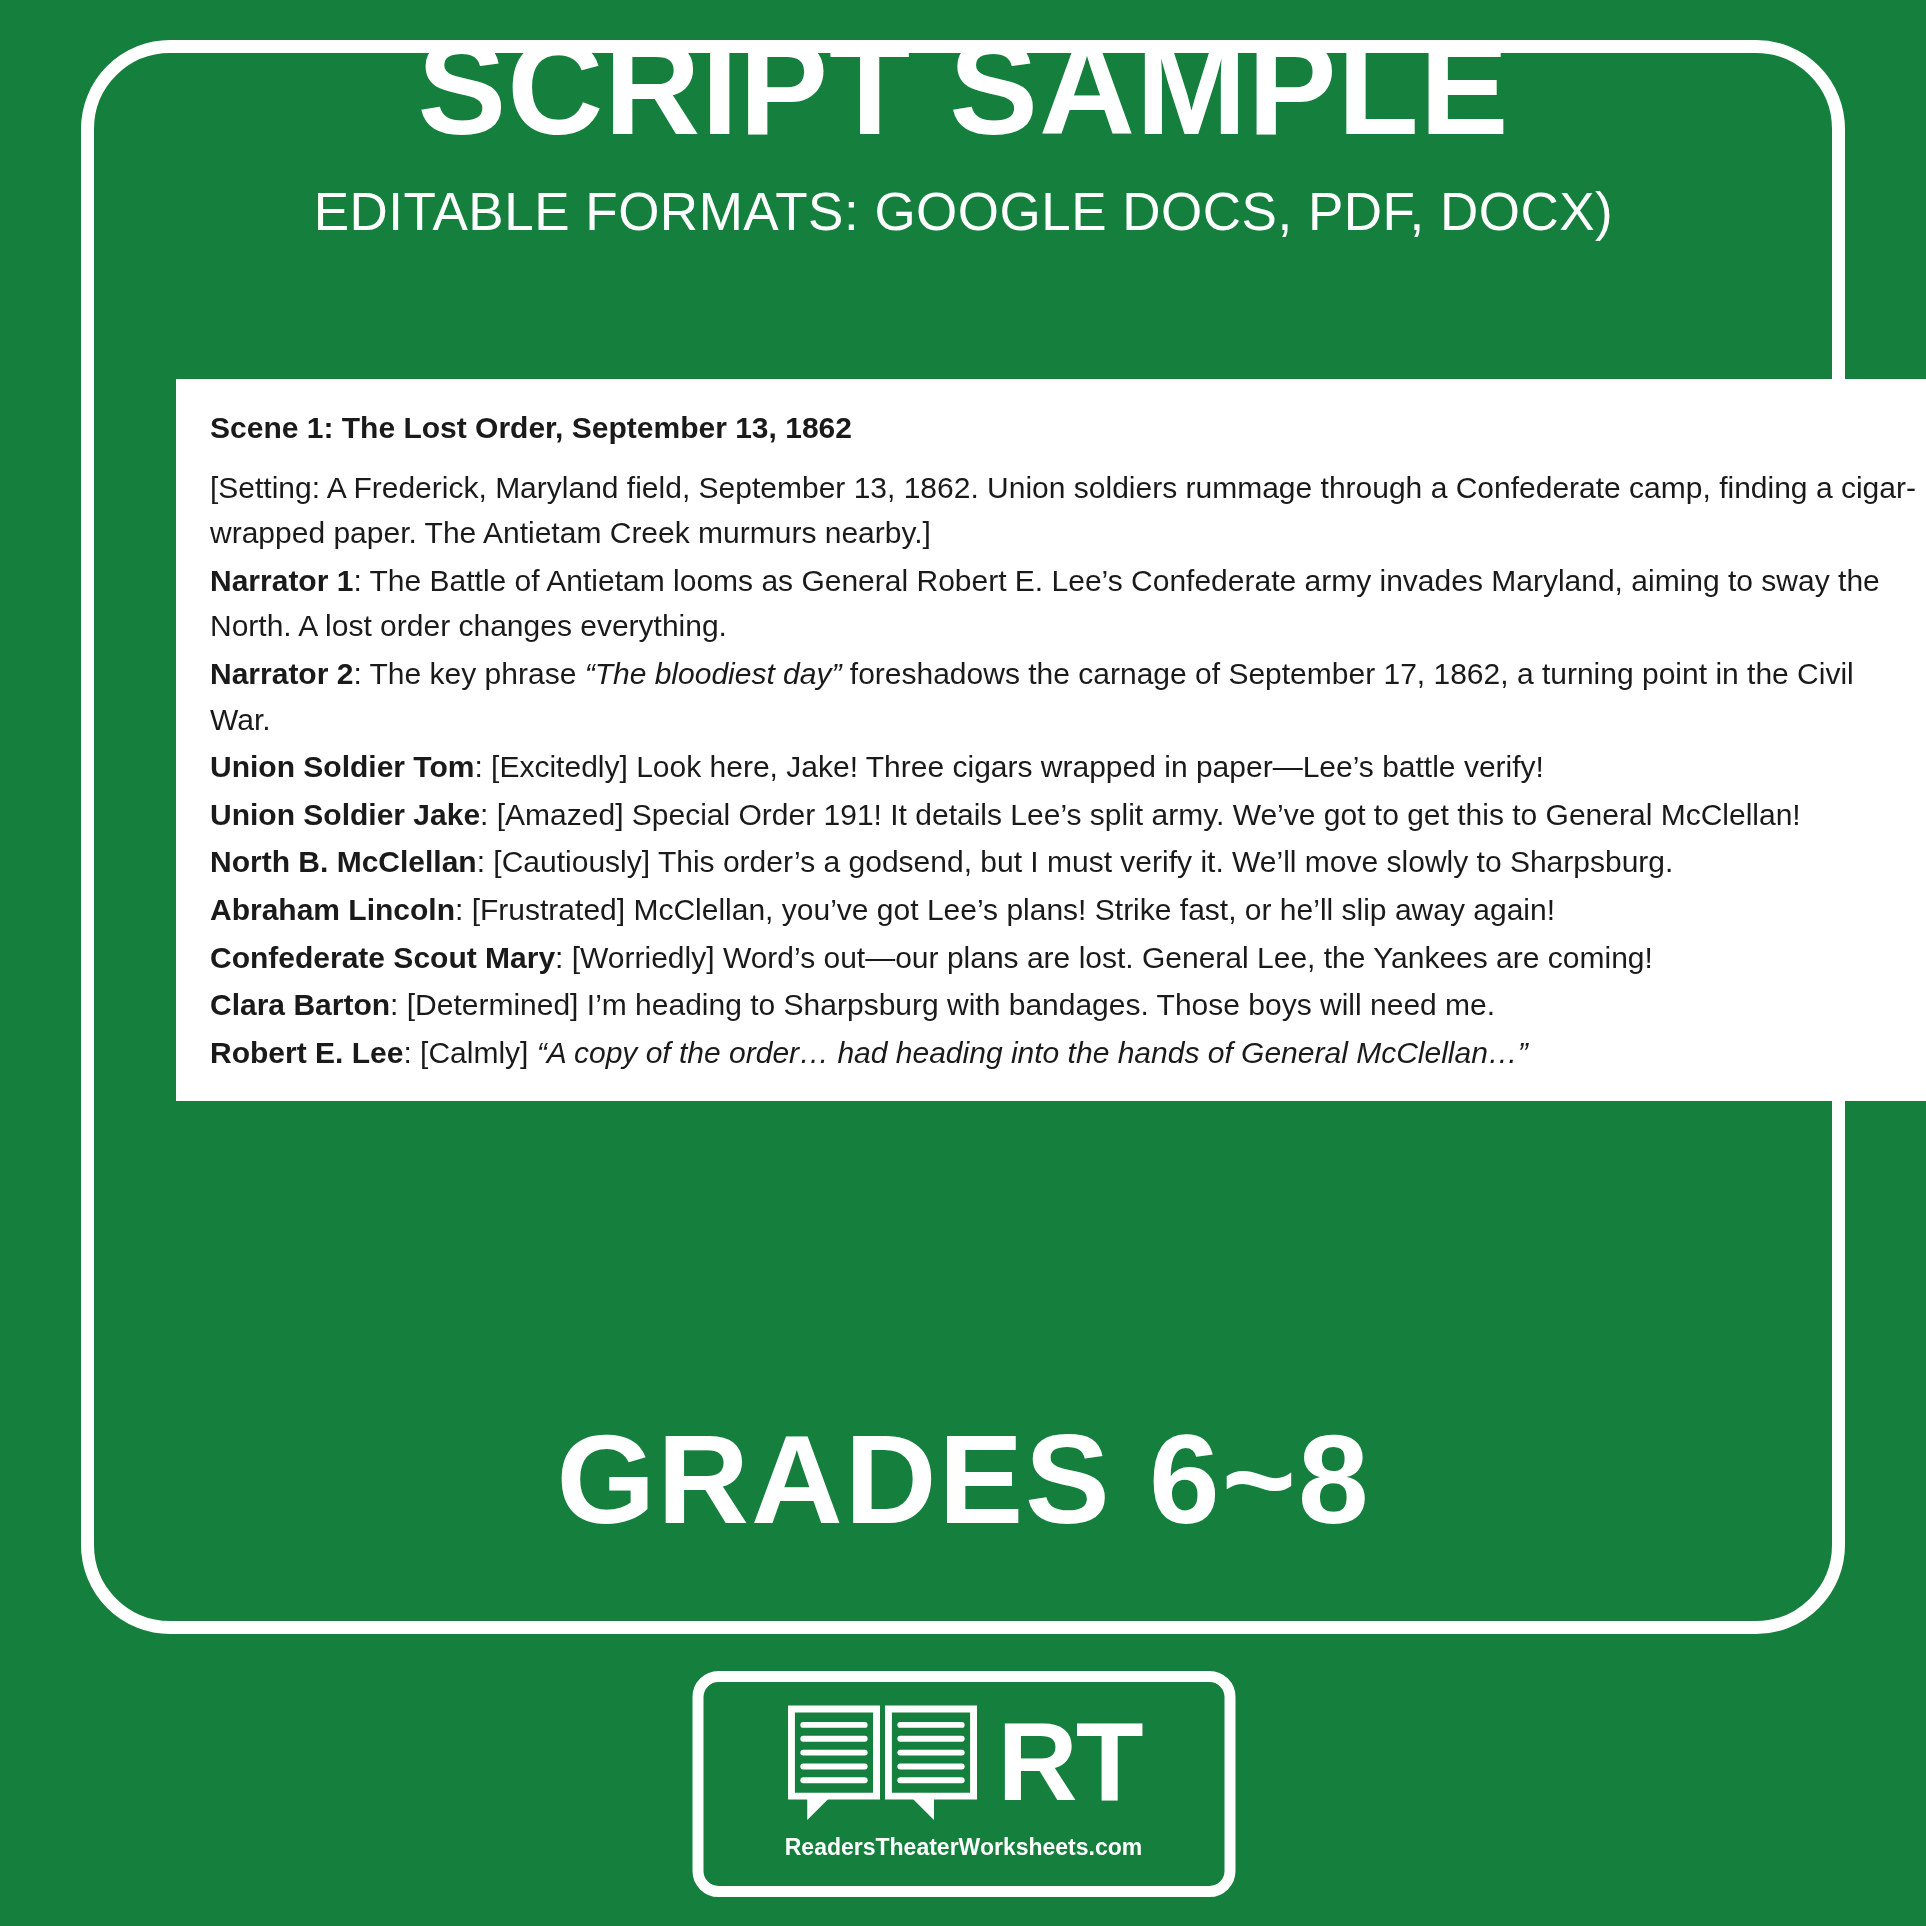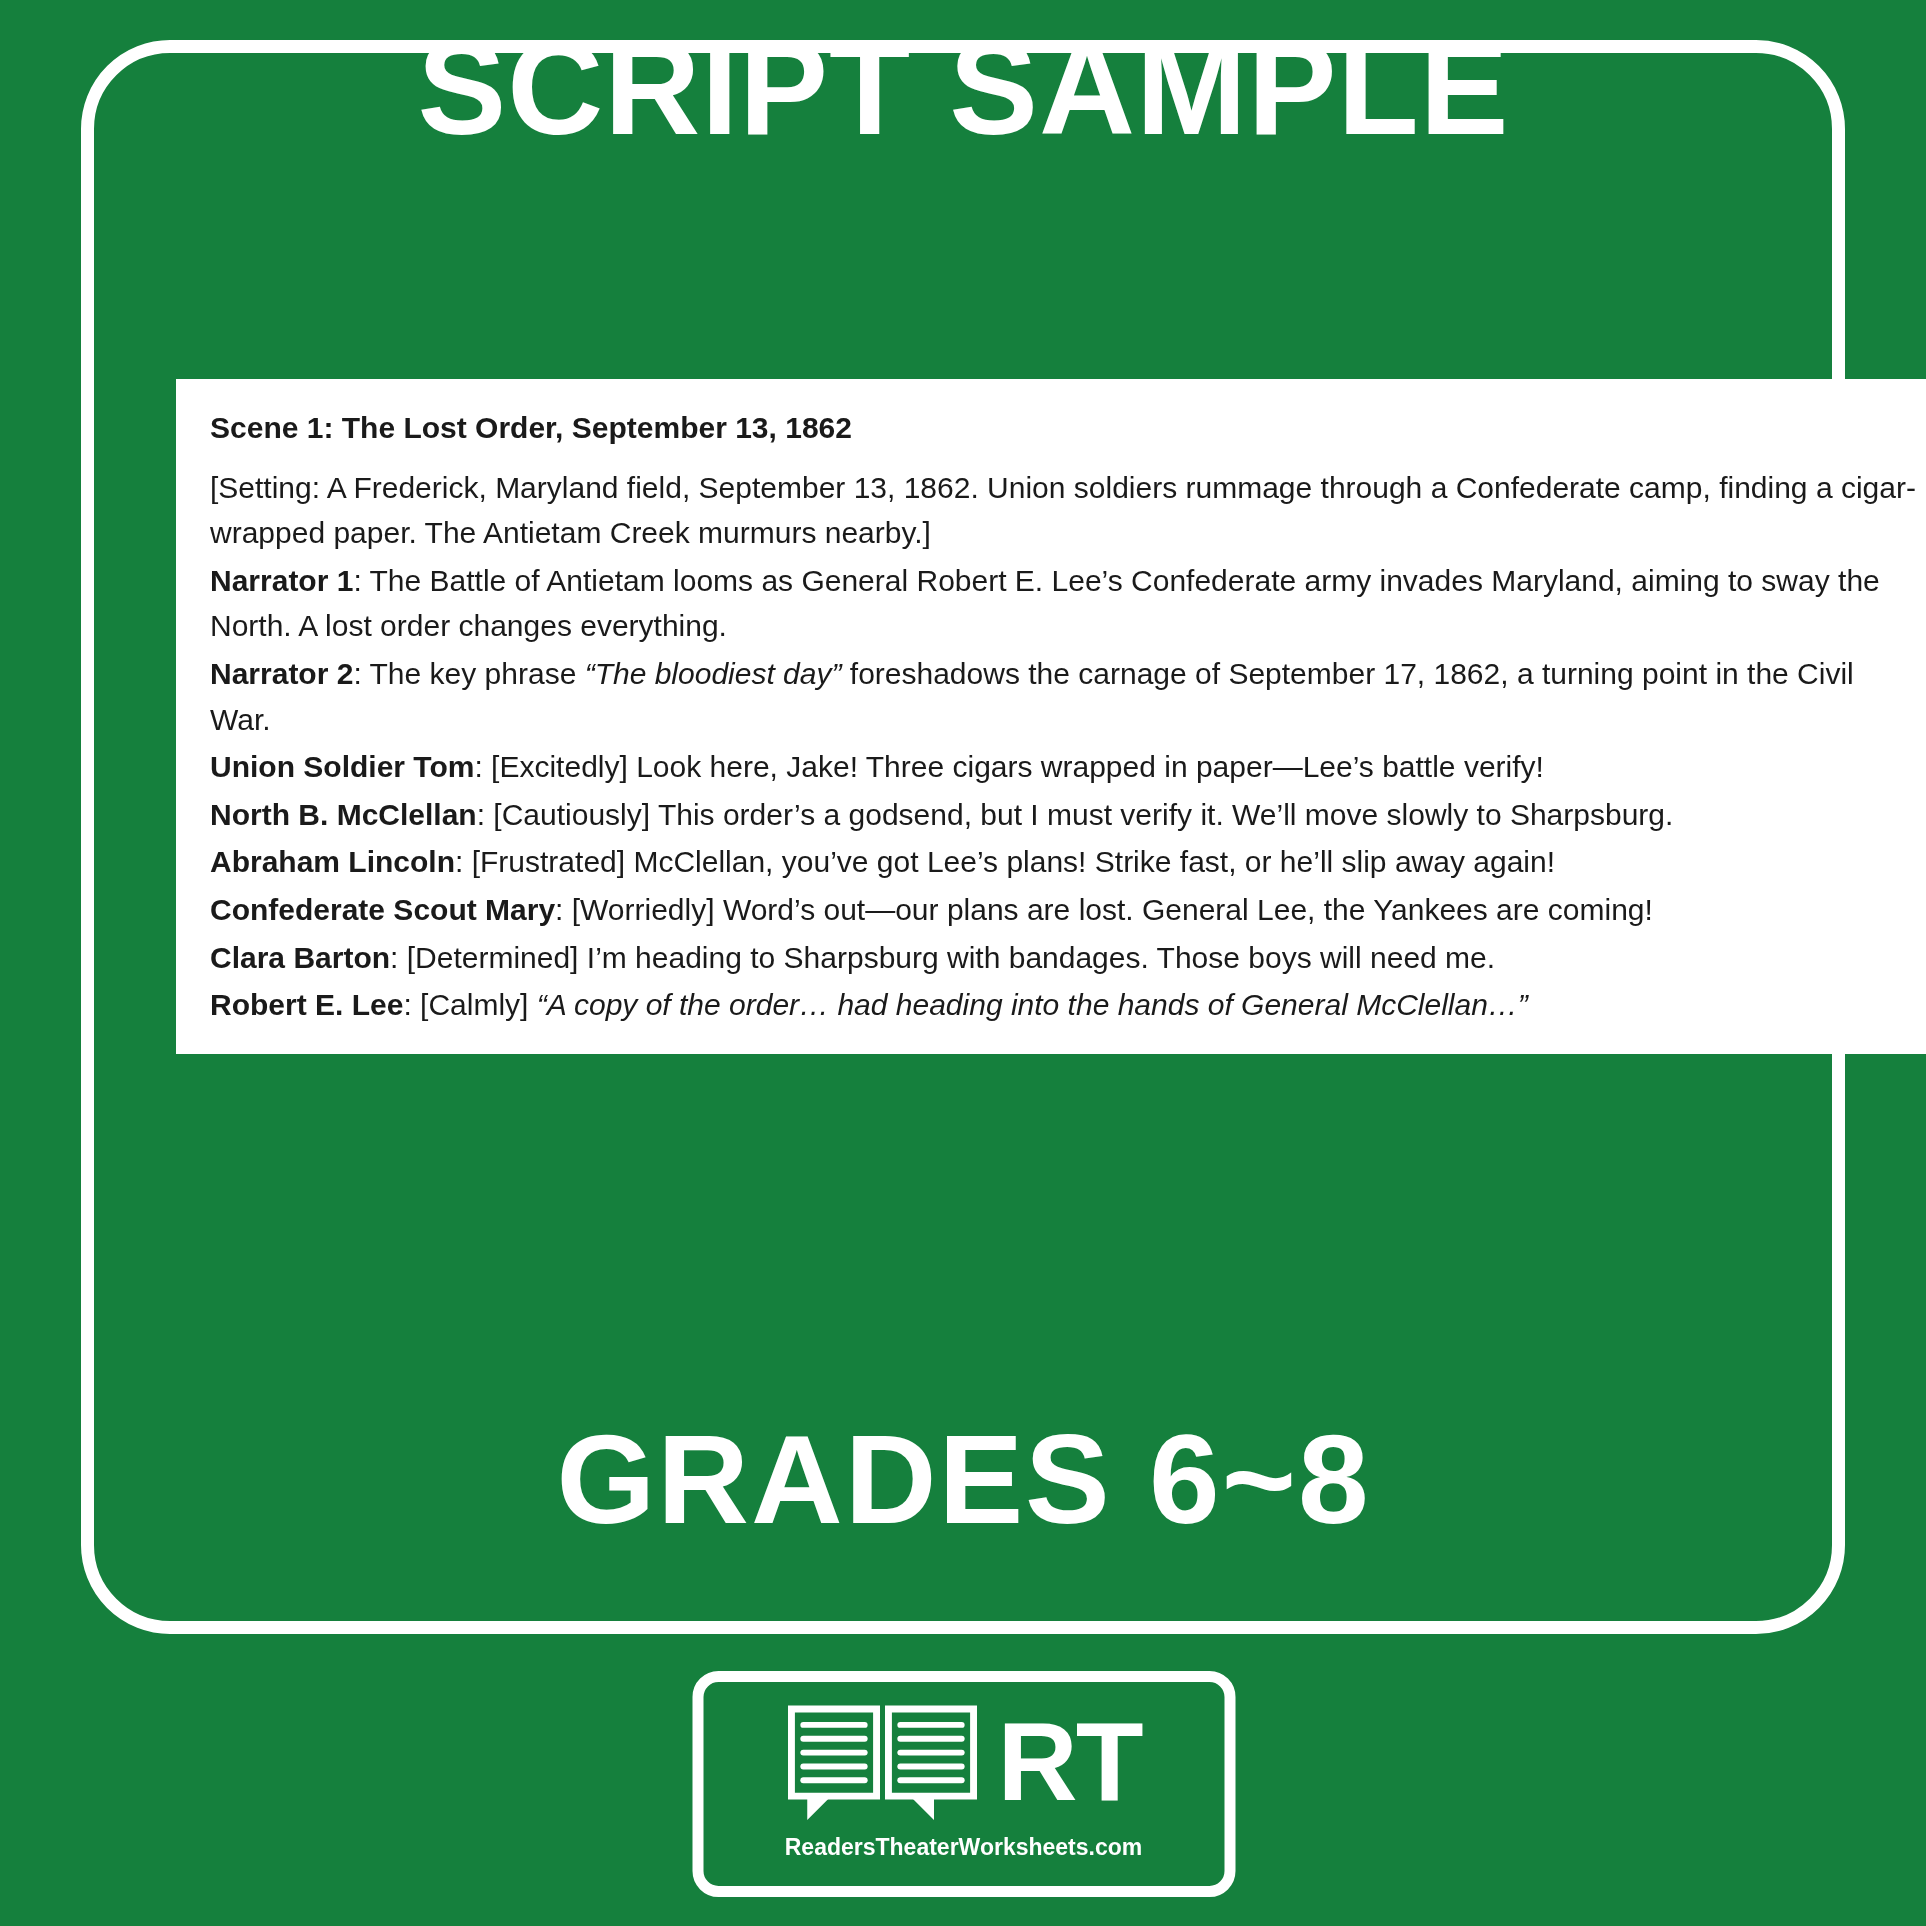--- a/index.html
+++ b/index.html
@@ -141,38 +141,42 @@
 </style>
 </head>
 <body>
 
 <div class="page">
 
   <div class="frame"></div>
 
   <div class="header">
     <div class="title">SCRIPT SAMPLE</div>
+    <div class="subtitle">EDITABLE FORMATS: GOOGLE DOCS, PDF, DOCX)</div>
   </div>
 
   <div class="script-card">
     <p class="heading">Scene 1: The Lost Order, September 13, 1862</p>
     <p>[Setting: A Frederick, Maryland field, September 13, 1862. Union soldiers rummage through a Confederate camp, finding a cigar-wrapped paper. The Antietam Creek murmurs nearby.]</p>
 
     <p>
       <span class="spk">Narrator 1</span><span>: The Battle of Antietam looms as General Robert E. Lee’s Confederate army invades Maryland, aiming to sway the North. A lost order changes everything.</span>
     </p>
 
     <p>
       <span class="spk">Narrator 2</span><span>: The key phrase </span><span class="it">“The bloodiest day”</span><span> foreshadows the carnage of September 17, 1862, a turning point in the Civil War.</span>
     </p>
 
     <p>
       <span class="spk">Union Soldier Tom</span><span>: [Excitedly] Look here, Jake! Three cigars wrapped in paper—Lee’s battle verify!</span>
     </p>
 
+    <p>
+      <span class="spk">Union Soldier Jake</span><span>: [Amazed] Special Order 191! It details Lee’s split army. We’ve got to get this to General McClellan!</span>
+    </p>
 
     <p>
       <span class="spk">North B. McClellan</span><span>: [Cautiously] This order’s a godsend, but I must verify it. We’ll move slowly to Sharpsburg.</span>
     </p>
 
     <p>
       <span class="spk">Abraham Lincoln</span><span>: [Frustrated] McClellan, you’ve got Lee’s plans! Strike fast, or he’ll slip away again!</span>
     </p>
 
     <p>

